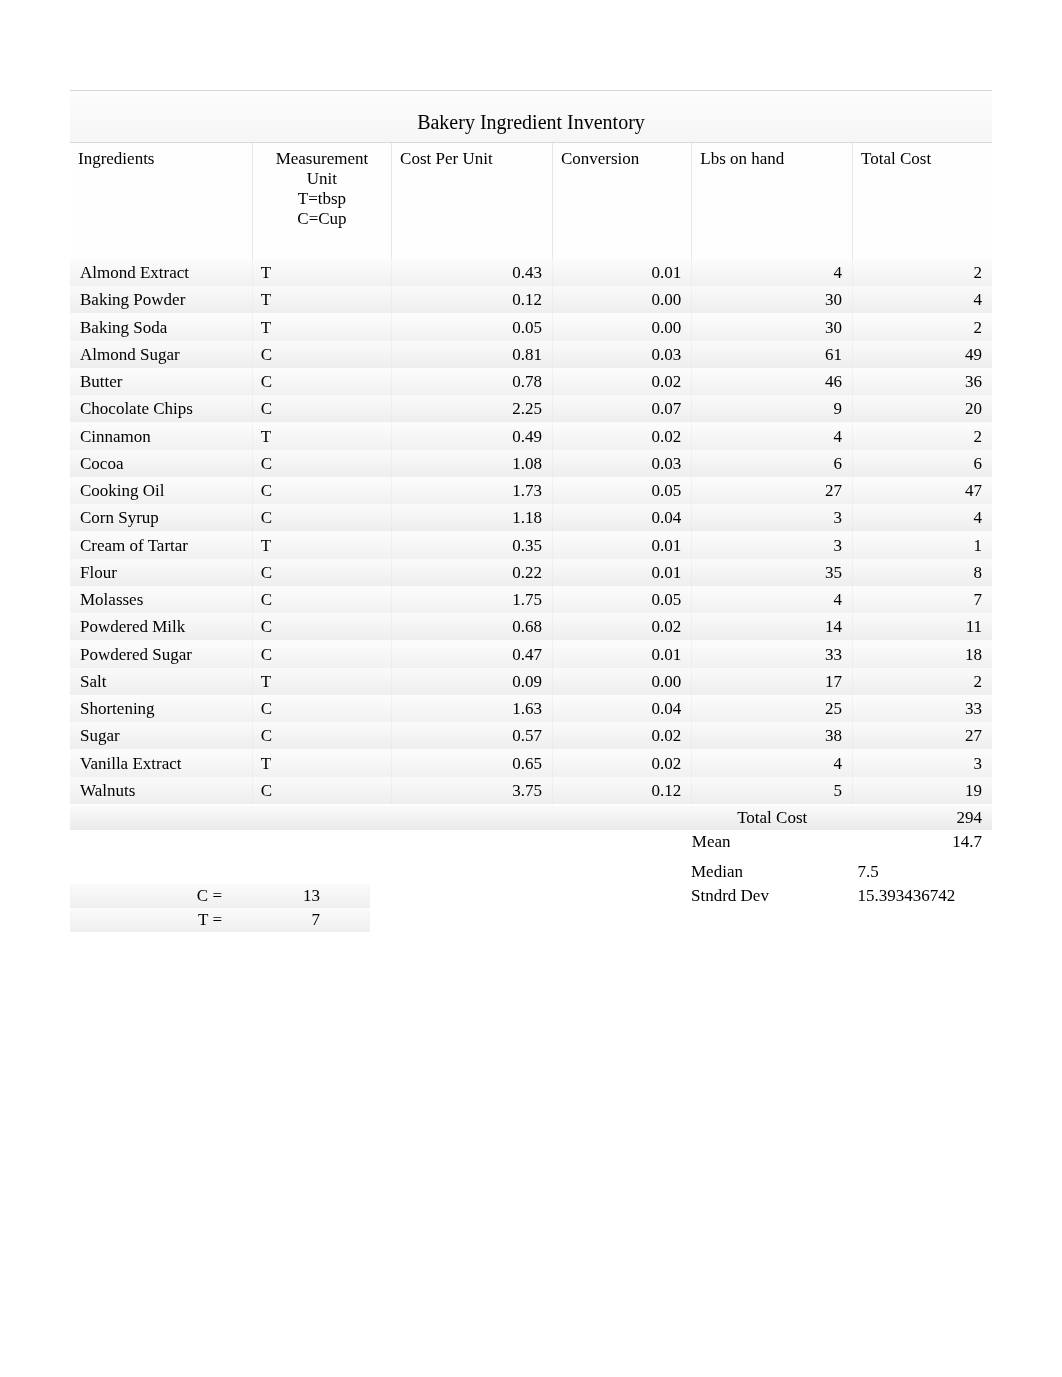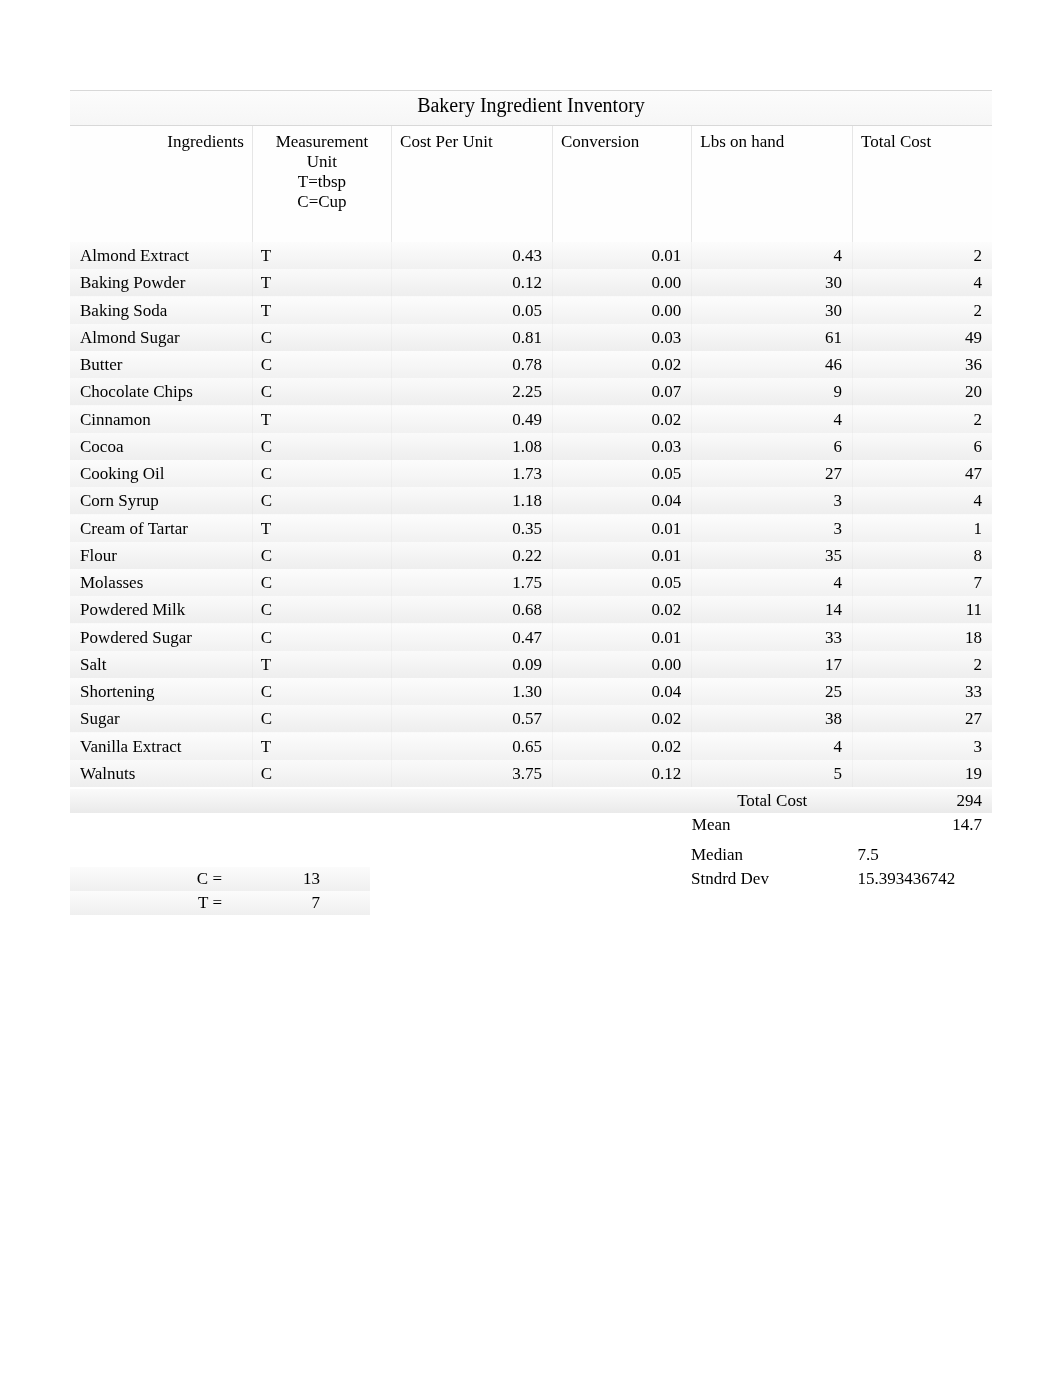--- a/index.html
+++ b/index.html
@@ -15,33 +15,33 @@
       padding: 90px 70px;
       color: #000;
     }
     .page {
       width: 100%;
     }
     .title {
       text-align: center;
       font-size: 20px;
       font-weight: normal;
-      padding: 3px 0 8px 0;
+      padding: 20px 0 8px 0;
       border-top: 1px solid #d8d8d8;
       border-bottom: 1px solid #d8d8d8;
       background: linear-gradient(to bottom, #fcfcfc, #f6f6f6);
       margin-bottom: 0;
     }
     table.main {
       width: 100%;
       border-collapse: collapse;
       font-size: 17px;
     }
     table.main thead th {
-      text-align: right;
+      text-align: left;
       font-weight: normal;
       vertical-align: top;
       padding: 6px 8px 30px 8px;
       border-right: 1px solid #e6e6e6;
       background: #fefefe;
     }
     table.main thead th:last-child {
       border-right: none;
     }
     .measurement-header {
@@ -278,21 +278,21 @@
           <td class="col-ing">Salt</td>
           <td class="col-meas">T</td>
           <td class="col-cpu num">0.09</td>
           <td class="col-conv num">0.00</td>
           <td class="col-lbs num">17</td>
           <td class="col-total num">2</td>
         </tr>
         <tr>
           <td class="col-ing">Shortening</td>
           <td class="col-meas">C</td>
-          <td class="col-cpu num">1.30</td>
+          <td class="col-cpu num">1.63</td>
           <td class="col-conv num">0.04</td>
           <td class="col-lbs num">25</td>
           <td class="col-total num">33</td>
         </tr>
         <tr class="alt">
           <td class="col-ing">Sugar</td>
           <td class="col-meas">C</td>
           <td class="col-cpu num">0.57</td>
           <td class="col-conv num">0.02</td>
           <td class="col-lbs num">38</td>

